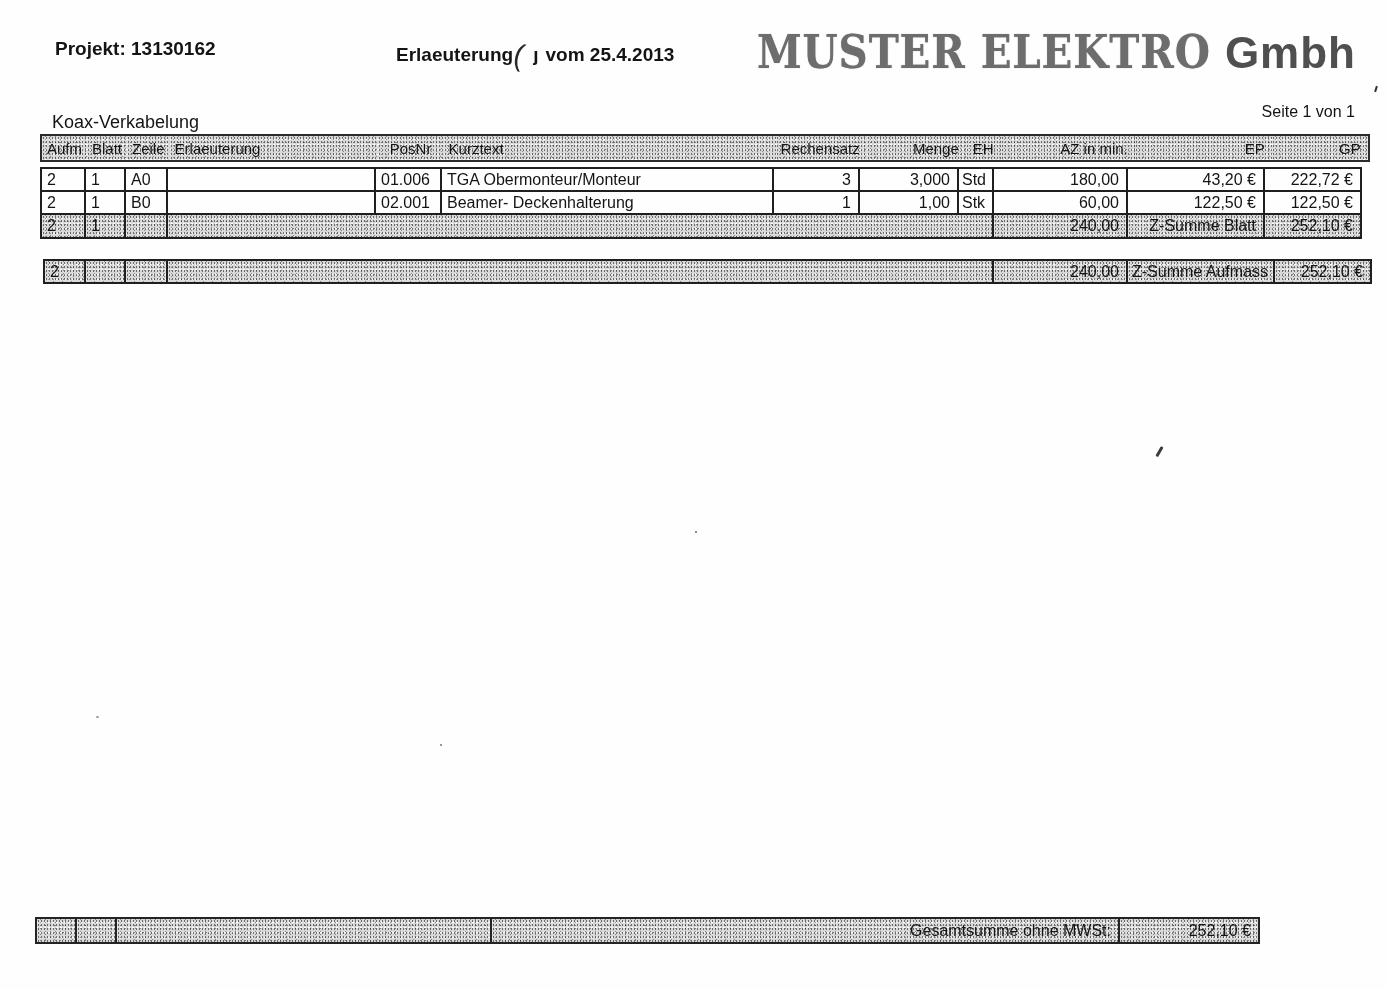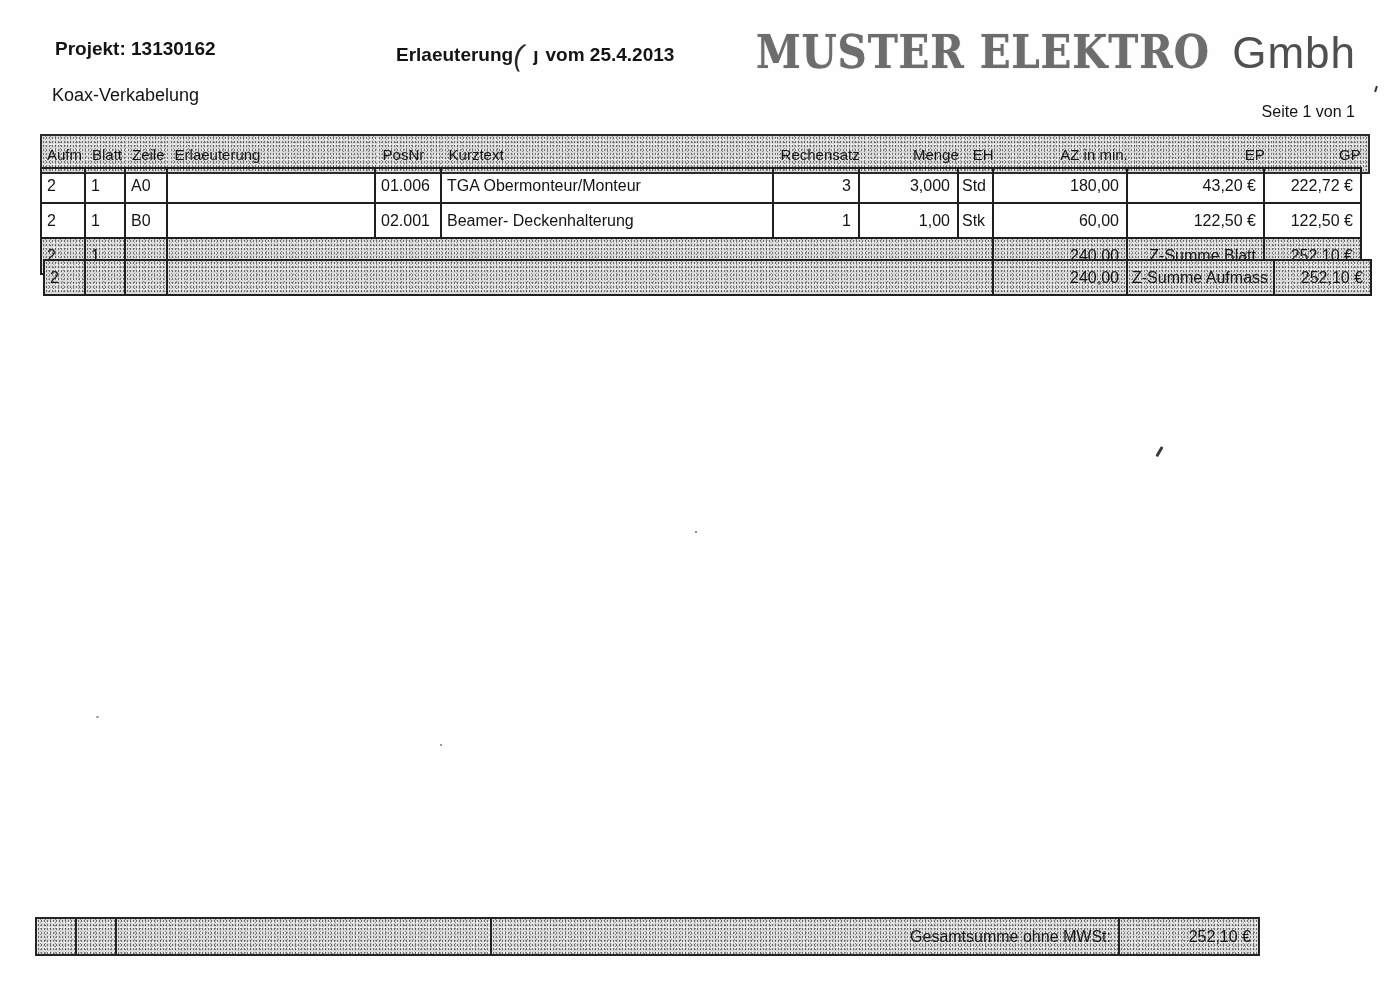--- a/index.html
+++ b/index.html
@@ -12,27 +12,27 @@
   .hdr-title   { position:absolute; left:396px; top:38px; font-size:19px; font-weight:bold; white-space:nowrap; }
   .mark-paren  { display:inline-block; font-size:30px; font-weight:400; transform:rotate(14deg); vertical-align:-4px; margin-left:1px; color:#2a2a2a; }
   .mark-hook   { display:inline-block; font-weight:bold; margin-left:9px; margin-right:7px; }
   .logo { position:absolute; right:31px; top:24px; white-space:nowrap; display:flex; align-items:baseline; }
   .logo-main {
     display:inline-block; font-family:"DejaVu Serif", serif; font-weight:bold;
     font-size:47px; color:#6d6d6d; letter-spacing:1px;
     transform:scaleX(.86); transform-origin:right bottom;
     text-shadow:0 0 1px #8a8a8a;
   }
-  .logo-suffix { display:inline-block; font-size:44px; font-weight:normal; color:#4f4f4f; margin-left:22px; letter-spacing:1px; }
-  .subtitle { position:absolute; left:52px; top:85px; font-size:18px; }
+  .logo-suffix { display:inline-block; font-size:44px; font-weight:bold; color:#4f4f4f; margin-left:14px; letter-spacing:1px; }
+  .subtitle { position:absolute; left:52px; top:112px; font-size:18px; }
   .pageno   { position:absolute; right:32px; top:103px; font-size:16px; }
 
   
   table { border-collapse:collapse; table-layout:fixed; position:absolute; }
-  td { overflow:hidden; white-space:nowrap; font-size:16px; color:#141414; vertical-align:middle; padding:6px 5px; }
+  td { overflow:hidden; white-space:nowrap; font-size:16px; color:#141414; vertical-align:middle; padding:0 5px; }
   .l { text-align:left; }
   .r { text-align:right; padding-right:7px; }
   .c { text-align:center; padding:0 2px; }
   .noise {
     background-color:#d8d8d8;
     background-image:
       radial-gradient(rgba(15,15,15,.55) .55px, transparent .9px),
       radial-gradient(rgba(30,30,30,.45) .5px, transparent .85px),
       radial-gradient(rgba(255,255,255,.95) .65px, transparent 1px),
       radial-gradient(rgba(0,0,0,.4) .6px, transparent 1px);
@@ -92,21 +92,21 @@
         <col style="width:134px">
         <col style="width:137px">
         <col style="width:97px">
     </colgroup>
     <tbody>
         <tr>
       <td class="noise l" style="background-color: rgb(216, 216, 216);">Aufm</td>
       <td class="noise l" style="background-color: rgb(216, 216, 216); margin-left: 32px;">Blatt</td>
       <td class="noise l" style="background-color: rgb(216, 216, 216);">Zeile</td>
       <td class="noise l" style="background-color: rgb(216, 216, 216);">Erlaeuterung</td>
-      <td class="noise l" style="background-color: rgb(216, 216, 216);">PosNr</td>
+      <td class="noise l" style="background-color: rgb(216, 216, 216); text-align: center;">PosNr</td>
       <td class="noise l" style="background-color: rgb(216, 216, 216); margin-left: 16px;">Kurztext</td>
       <td class="noise r" style="background-color: rgb(216, 216, 216);">Rechensatz</td>
       <td class="noise r" style="background-color: rgb(216, 216, 216);">Menge</td>
       <td class="noise c" style="background-color: rgb(216, 216, 216);">EH</td>
       <td class="noise r" style="background-color: rgb(216, 216, 216); margin-top: 44px;">AZ in min.</td>
       <td class="noise r" style="background-color: rgb(216, 216, 216);">EP</td>
       <td class="noise r" style="background-color: rgb(216, 216, 216);">GP</td>
     </tr>
   </tbody>
     </table>
@@ -154,21 +154,21 @@
       <td class="r">60,00</td>
       <td class="r">122,50 €</td>
       <td class="r">122,50 €</td>
     </tr>
     <tr class="sumrow">
       <td class="noise l" style="background-color: rgb(216, 216, 216);">2</td>
       <td class="noise l" style="background-color: rgb(216, 216, 216);">1</td>
       <td class="noise" style="background-color: rgb(216, 216, 216);"></td>
       <td class="noise" colspan="6" style="background-color: rgb(216, 216, 216);"></td>
       <td class="noise r" style="background-color: rgb(216, 216, 216);">240,00</td>
-      <td class="noise r" style="background-color: rgb(216, 216, 216); text-decoration: underline;">Z-Summe Blatt</td>
+      <td class="noise r" style="background-color: rgb(216, 216, 216);">Z-Summe Blatt</td>
       <td class="noise r" style="background-color: rgb(216, 216, 216);">252,10 €</td>
     </tr>
   </tbody>
     </table>
 
   <table class="aufmass">
     <colgroup>
       <col style="width:41px">
         <col style="width:40px">
         <col style="width:42px">

